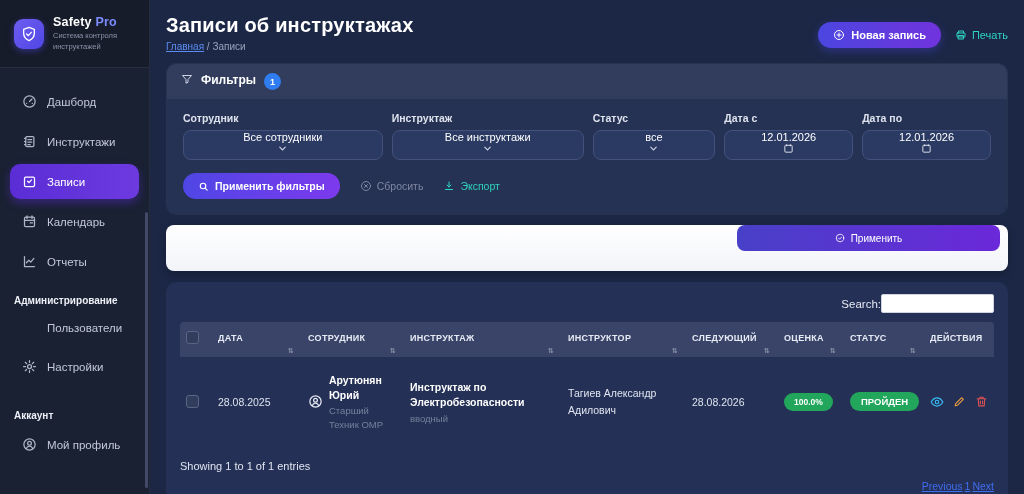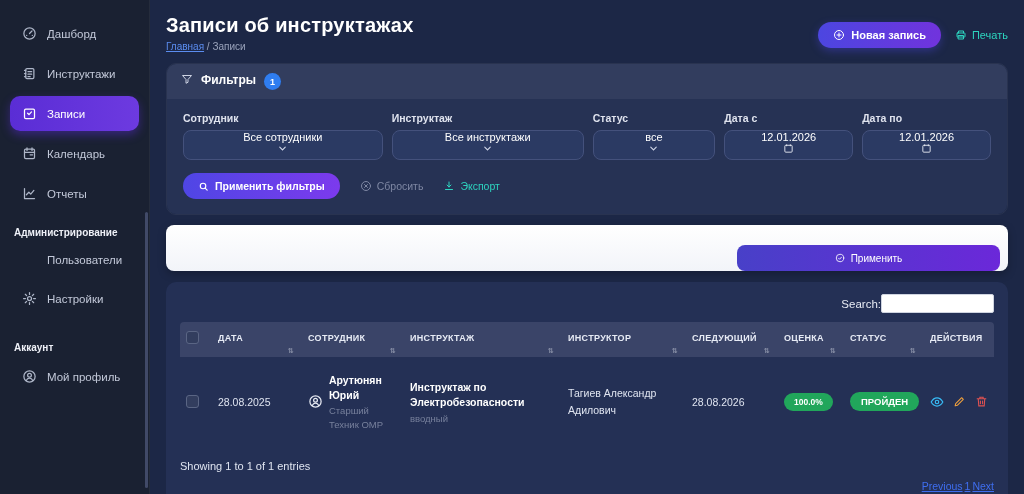--- a/index.html
+++ b/index.html
@@ -68,21 +68,21 @@
   .filter-actions { display:flex; align-items:center; gap:20px; }
   .btn-apply-filters { display:flex; align-items:center; gap:6px; border:none; cursor:pointer;
                        background:linear-gradient(90deg,#4f46e5,#7c3aed); color:#fff;
                        font-size:10.5px; font-weight:bold; padding:7px 15px; border-radius:14px;
                        font-family:inherit; }
   .link-reset { display:flex; align-items:center; gap:5px; color:#7e87a3; font-size:10.5px; cursor:pointer; }
   .link-export { display:flex; gap:5px; color:#2dd4bf; font-size:10.5px; cursor:pointer; }
 
   
   .action-bar { background:linear-gradient(180deg,#ffffff,#f2f4f9); border-radius:8px; height:46px;
-                display:flex; align-items:flex-end; justify-content:flex-end; padding:0 8px;
+                display:flex; align-items:flex-start; justify-content:flex-end; padding:0 8px;
                 margin-bottom:11px; box-shadow:0 3px 8px rgba(0,0,0,.25); }
   .btn-big-apply { width:263px; height:26px; border:none; cursor:pointer; border-radius:8px;
                    background:linear-gradient(90deg,#4840c8,#6b28d9); color:#fff;
                    font-size:10px; font-family:inherit; display:flex; align-items:center;
                    justify-content:center; gap:6px; }
 
   
   .table-panel { background:#243055; border-radius:10px 10px 0 0; padding:12px 14px 0; flex:1; }
   .search-row { display:flex; justify-content:flex-end; align-items:center; margin-bottom:9px; }
   .search-row label { font-size:11.5px; color:#e7eaf3; }
@@ -112,20 +112,35 @@
   .checkbox { appearance:none; width:13px; height:13px; background:#323d5e; border:1px solid #5a6584;
               border-radius:3px; cursor:pointer; display:block; }
   .table-footer { margin-top:13px; font-size:11px; color:#dfe4f0; }
   .pagination { display:flex; justify-content:flex-end; gap:2px; margin-top:8px; font-size:10.5px; }
   .pagination a { color:#3f6ef0; text-decoration:underline; cursor:pointer; }
 </style>
 </head>
 <body>
 
 <aside class="sidebar">
+  <div class="logo-block">
+    <div class="logo-badge">
+      <svg width="16" height="16" viewBox="0 0 24 24" fill="none" stroke="#fff" stroke-width="2" stroke-linecap="round" stroke-linejoin="round">
+        <path d="M12 2l8 3v6c0 5-3.5 9-8 11-4.5-2-8-6-8-11V5z"></path>
+          <path d="M8.5 12l2.5 2.5 4.5-5"></path>
+      </svg>
+    </div>
+    <div>
+      <div class="logo-title">
+        <span>Safety</span>
+        <span class="accent">Pro</span>
+      </div>
+      <div class="logo-sub">Система контроля инструктажей</div>
+    </div>
+  </div>
 
   <nav class="nav">
     <div class="nav-item">
       <span class="ni">
         <svg width="15" height="15" viewBox="0 0 24 24" fill="none" stroke="currentColor" stroke-width="2" stroke-linecap="round">
           <circle cx="12" cy="12" r="9"></circle>
             <path d="M12 12l4-4"></path>
             <path d="M7.5 15h.01M16.5 15h.01"></path>
         </svg>
         </span>

